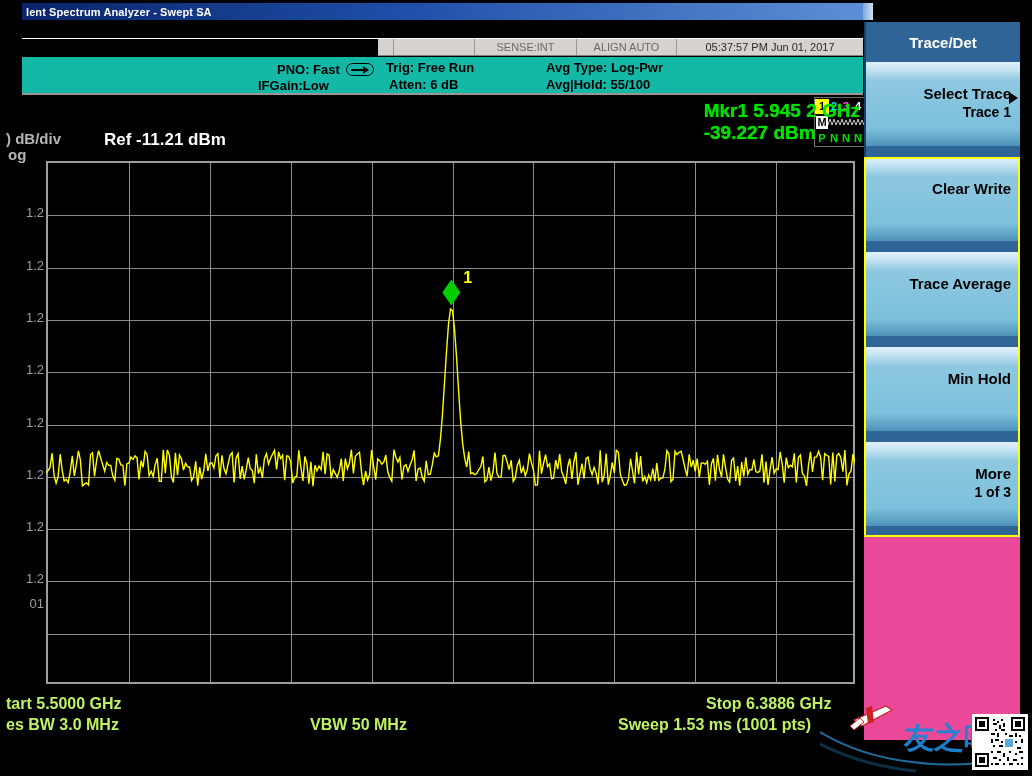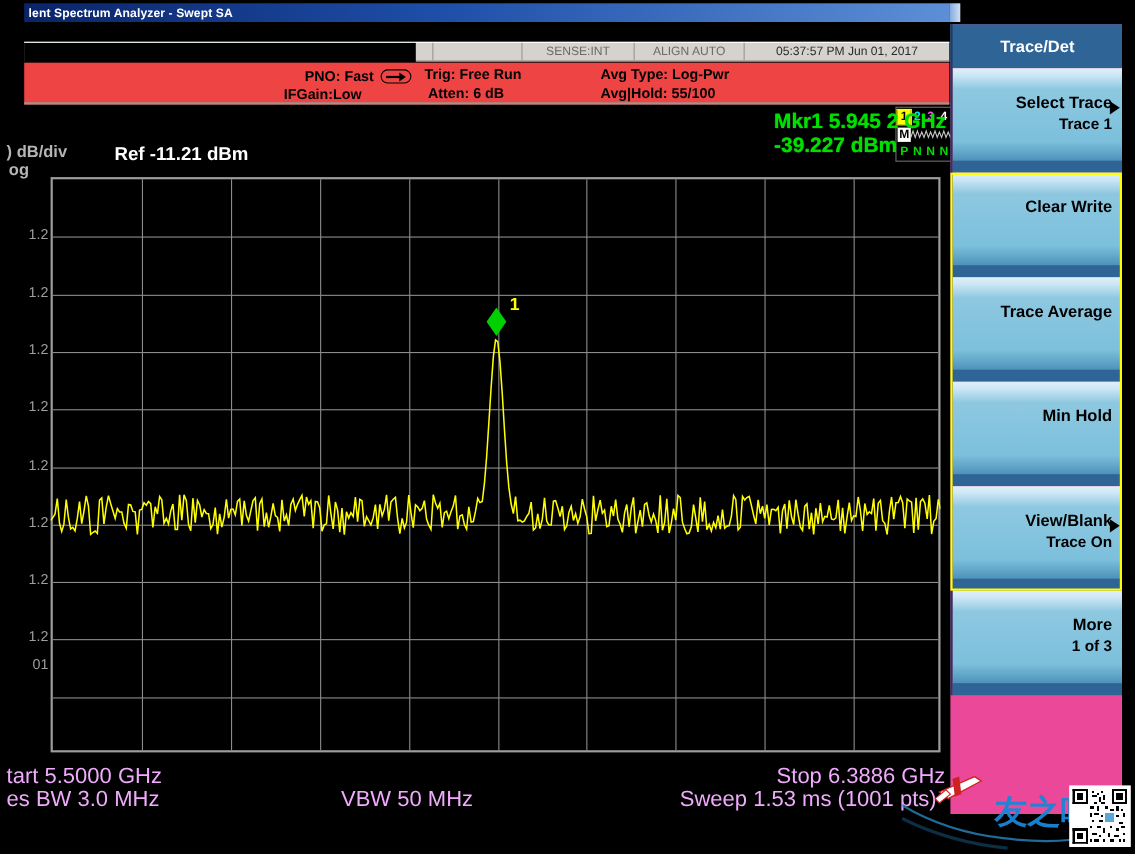--- a/index.html
+++ b/index.html
@@ -33,21 +33,21 @@
   .statusstrip .cell {
     height: 100%; display: flex; align-items: center; justify-content: center;
     border-right: 1px solid #9a9792;
     white-space: nowrap; overflow: hidden;
   }
   .statusstrip .cell.first { border-left: 1px solid #9a9792; }
 
   
   .settings {
     position: absolute; left: 22px; top: 57px; width: 841px; height: 38px;
-    background: #ef4444; border-bottom: 2px solid #9a9792;
+    background: #14b8a6; border-bottom: 2px solid #9a9792;
     font-size: 13px; color: #000; font-weight: bold;
   }
   .settings-black-top {
     position: absolute; left: 22px; top: 39px; width: 356px; height: 18px; background: #000;
   }
   .settings-blackleft {
     position: absolute; left: 0px; top: 39px; width: 22px; height: 56px; background: #000;
   }
   .s-item { position: absolute; white-space: nowrap; }
   .pno      { left: 255px; top: 5px;  }
@@ -124,21 +124,21 @@
   
   .mkr-diamond {
     position: absolute; width: 18px; height: 26px; background: #00d000;
     clip-path: polygon(50% 0%, 100% 50%, 50% 100%, 0% 50%);
   }
   .mkr-num {
     position: absolute; color: #ffff00; font-size: 16px; font-weight: bold;
   }
 
   
-  .bot { position: absolute; color: #f0abfc; font-size: 20px; font-weight: normal; white-space: nowrap; }
+  .bot { position: absolute; color: #bef264; font-size: 16px; font-weight: bold; white-space: nowrap; }
   .b-start  { left: 6px;   top: 695px; }
   .b-resbw  { left: 6px;   top: 716px; }
   .b-vbw    { left: 310px; top: 716px; }
   .b-stop   { left: 706px; top: 695px; }
   .b-sweep  { left: 618px; top: 716px; }
 
   
   .menu {
     position: absolute; left: 864px; top: 22px; width: 156px; height: 718px;
     background: #ec4899;
@@ -316,24 +316,20 @@
           <div class="arrow"></div>
         </div>
         <div class="key" style="height: 95px;">
           <div class="lbl"><span>Clear Write</span></div>
         </div>
         <div class="key" style="height: 95px;">
           <div class="lbl"><span>Trace Average</span></div>
         </div>
         <div class="key" style="height: 95px;">
           <div class="lbl"><span>Min Hold</span></div>
-        </div>
-        <div class="key" style="height: 95px;">
-          <div class="lbl"><span>View/Blank</span><span class="sub">Trace On</span></div>
-          <div class="arrow"></div>
         </div>
         <div class="key" style="height: 95px;">
           <div class="lbl"><span>More</span><span class="sub">1 of 3</span></div>
         </div>
       </div>
   </div>
 
   <div class="wm">
     <svg width="212" height="78" viewBox="0 0 212 78">
       <path d="M0 34 Q40 58 92 64 Q140 70 175 62" stroke="#2a8fd0" stroke-width="2" fill="none" opacity=".75"></path>

